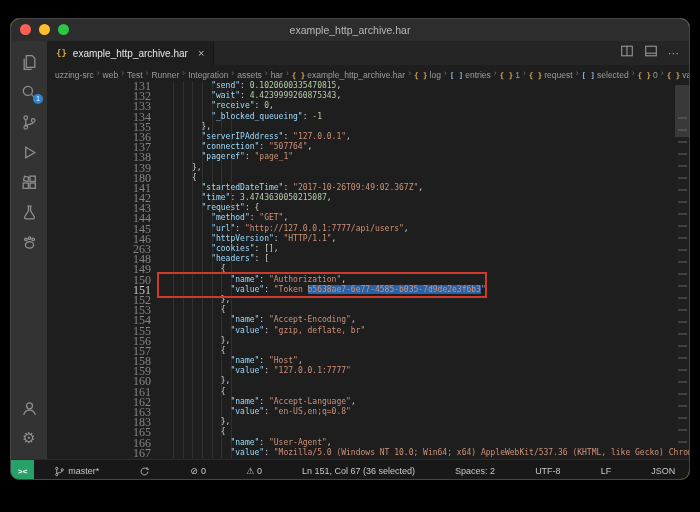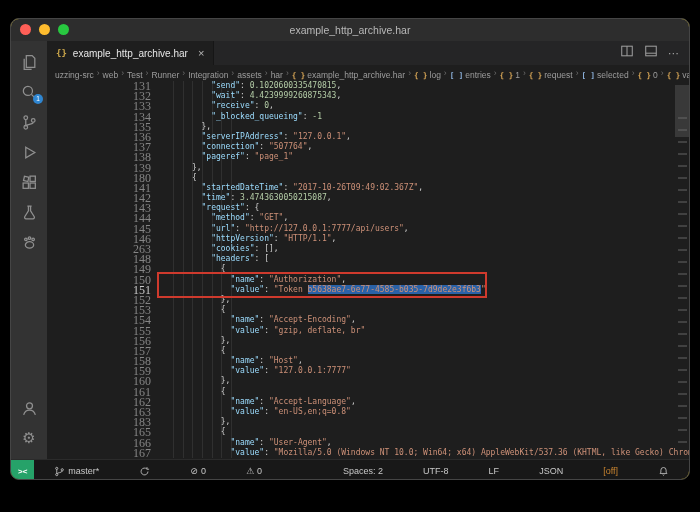--- a/index.html
+++ b/index.html
@@ -276,20 +276,23 @@
         </div>
         <div class="sb-item">
           <span style="display: flex; align-items: center;">
             <span class="sb-glyph">⚠</span>
           </span>
           <span>0</span>
         </div>
       </div>
     <div class="sb-right" id="sb-right">
         <div class="sb-item">
+          <span>Ln 151, Col 67 (36 selected)</span>
+        </div>
+        <div class="sb-item">
           <span>Spaces: 2</span>
         </div>
         <div class="sb-item">
           <span>UTF-8</span>
         </div>
         <div class="sb-item">
           <span>LF</span>
         </div>
         <div class="sb-item">
           <span>JSON</span>

